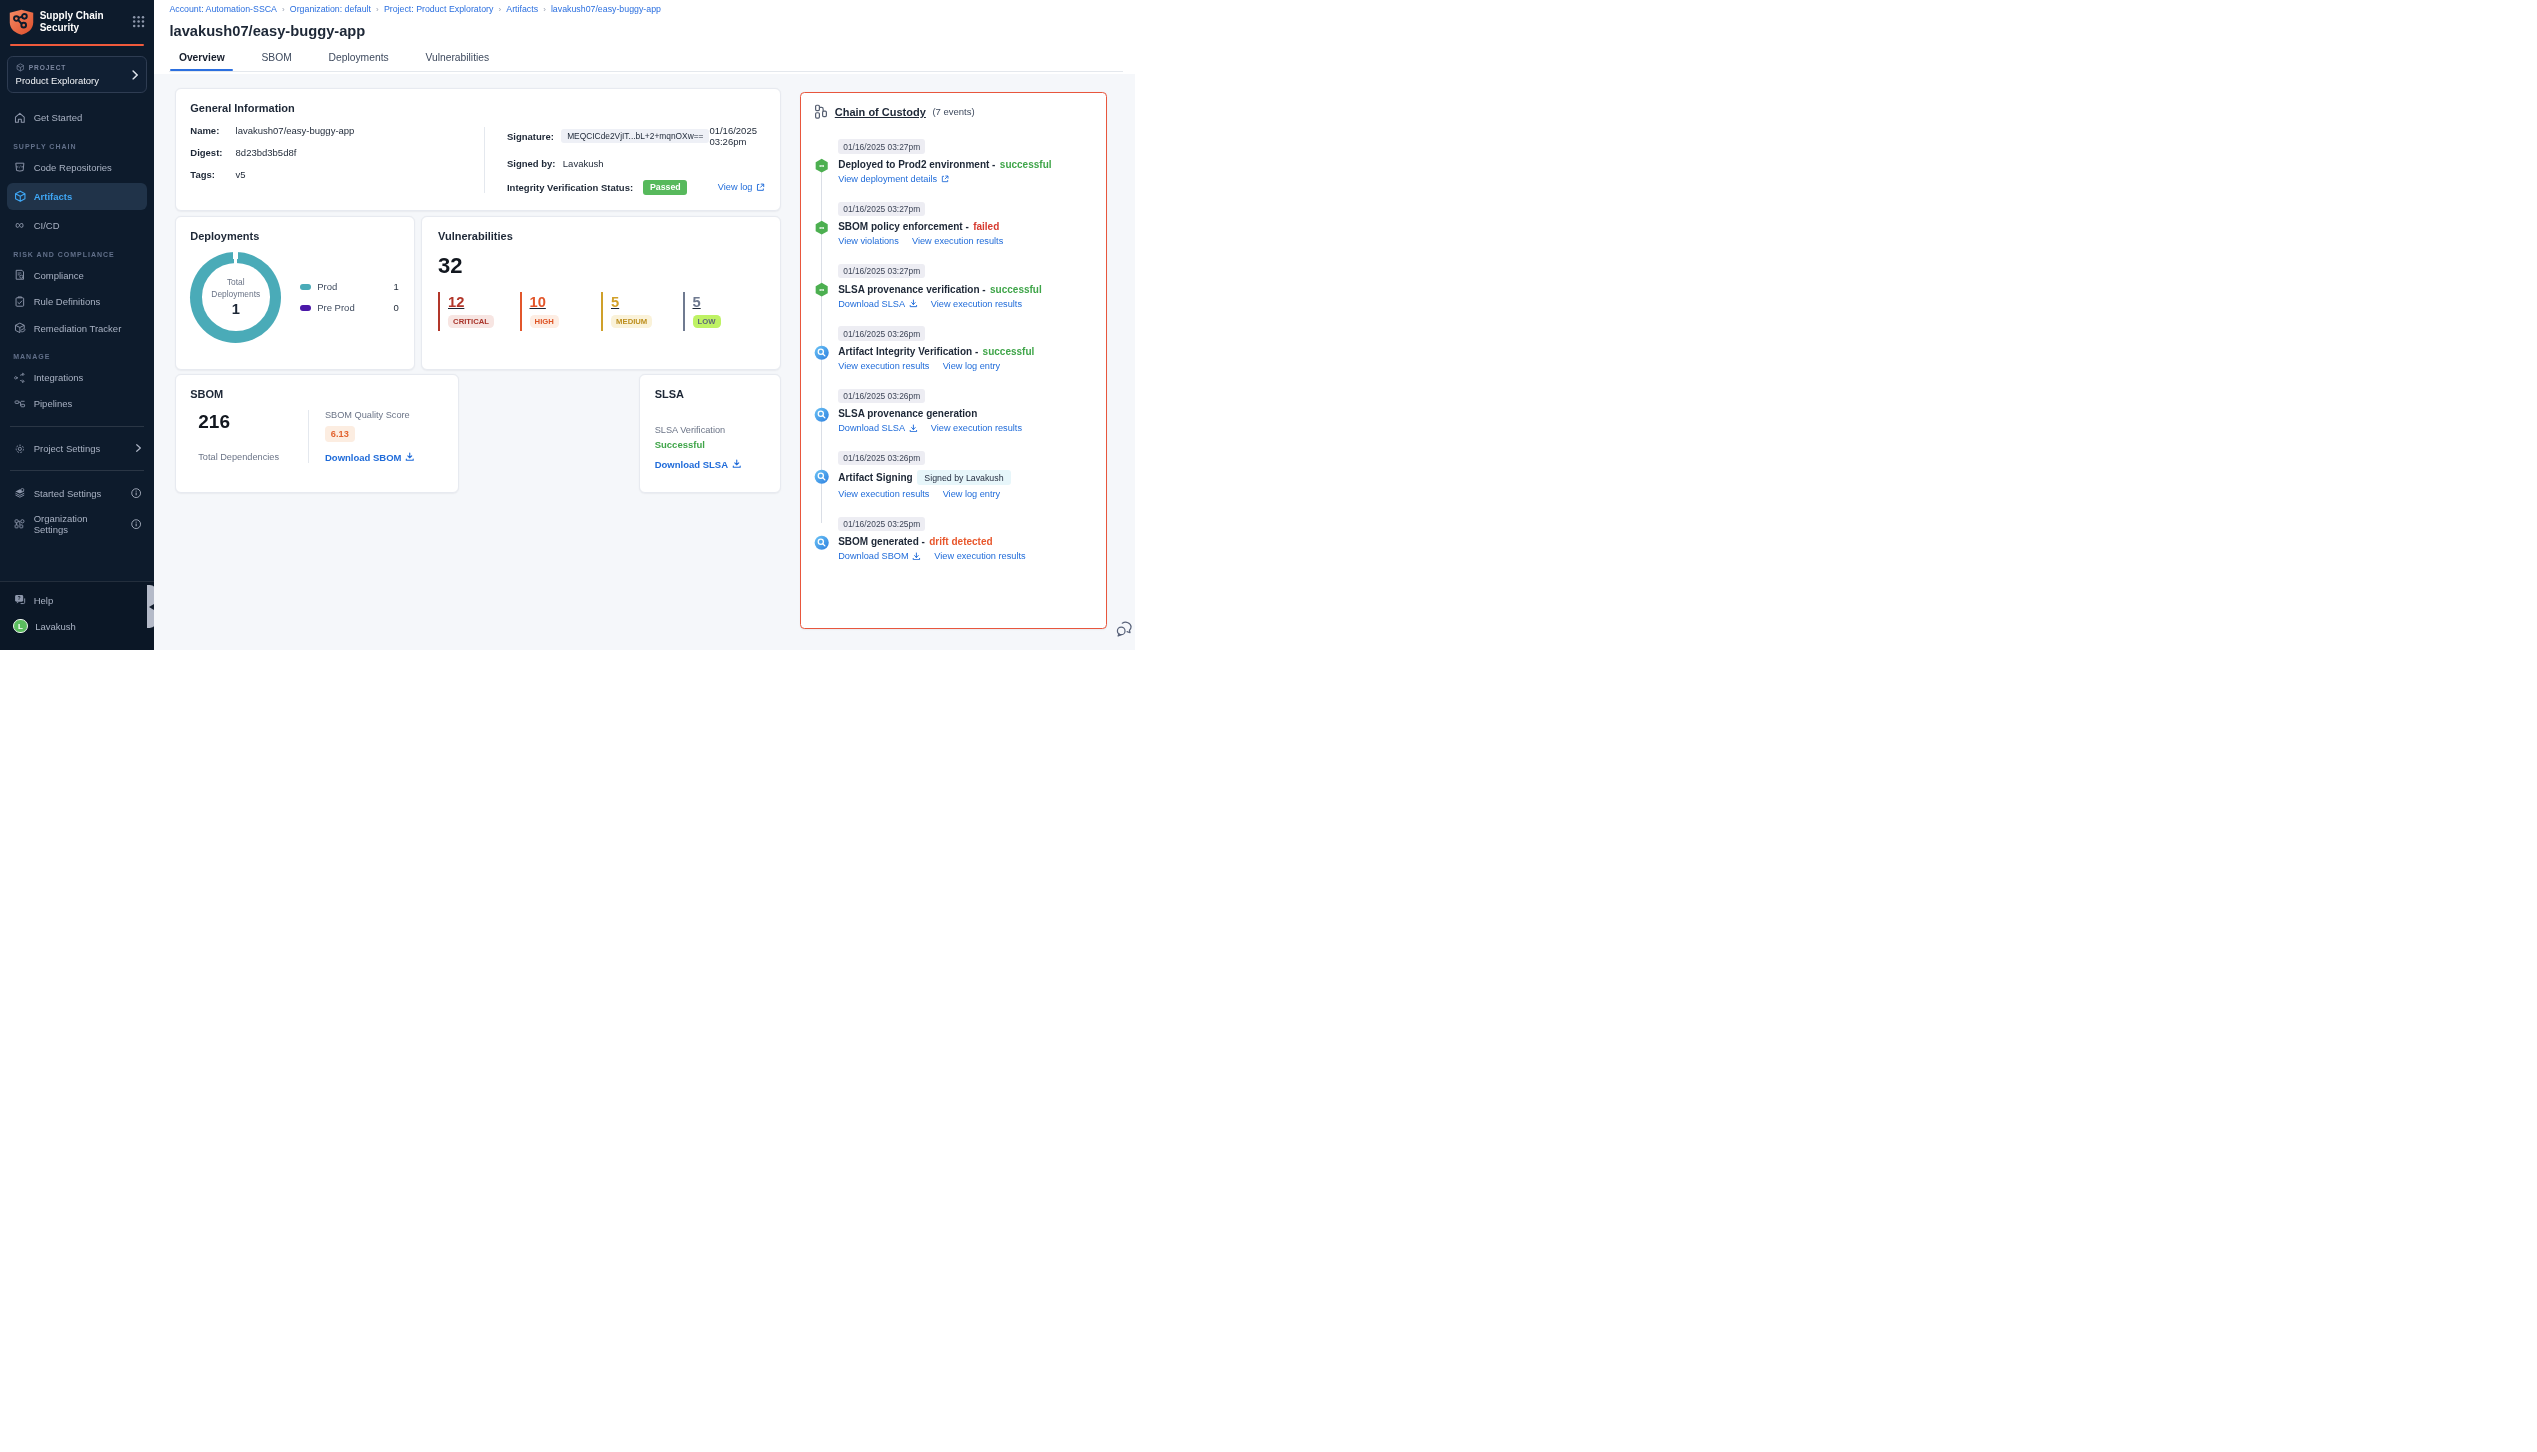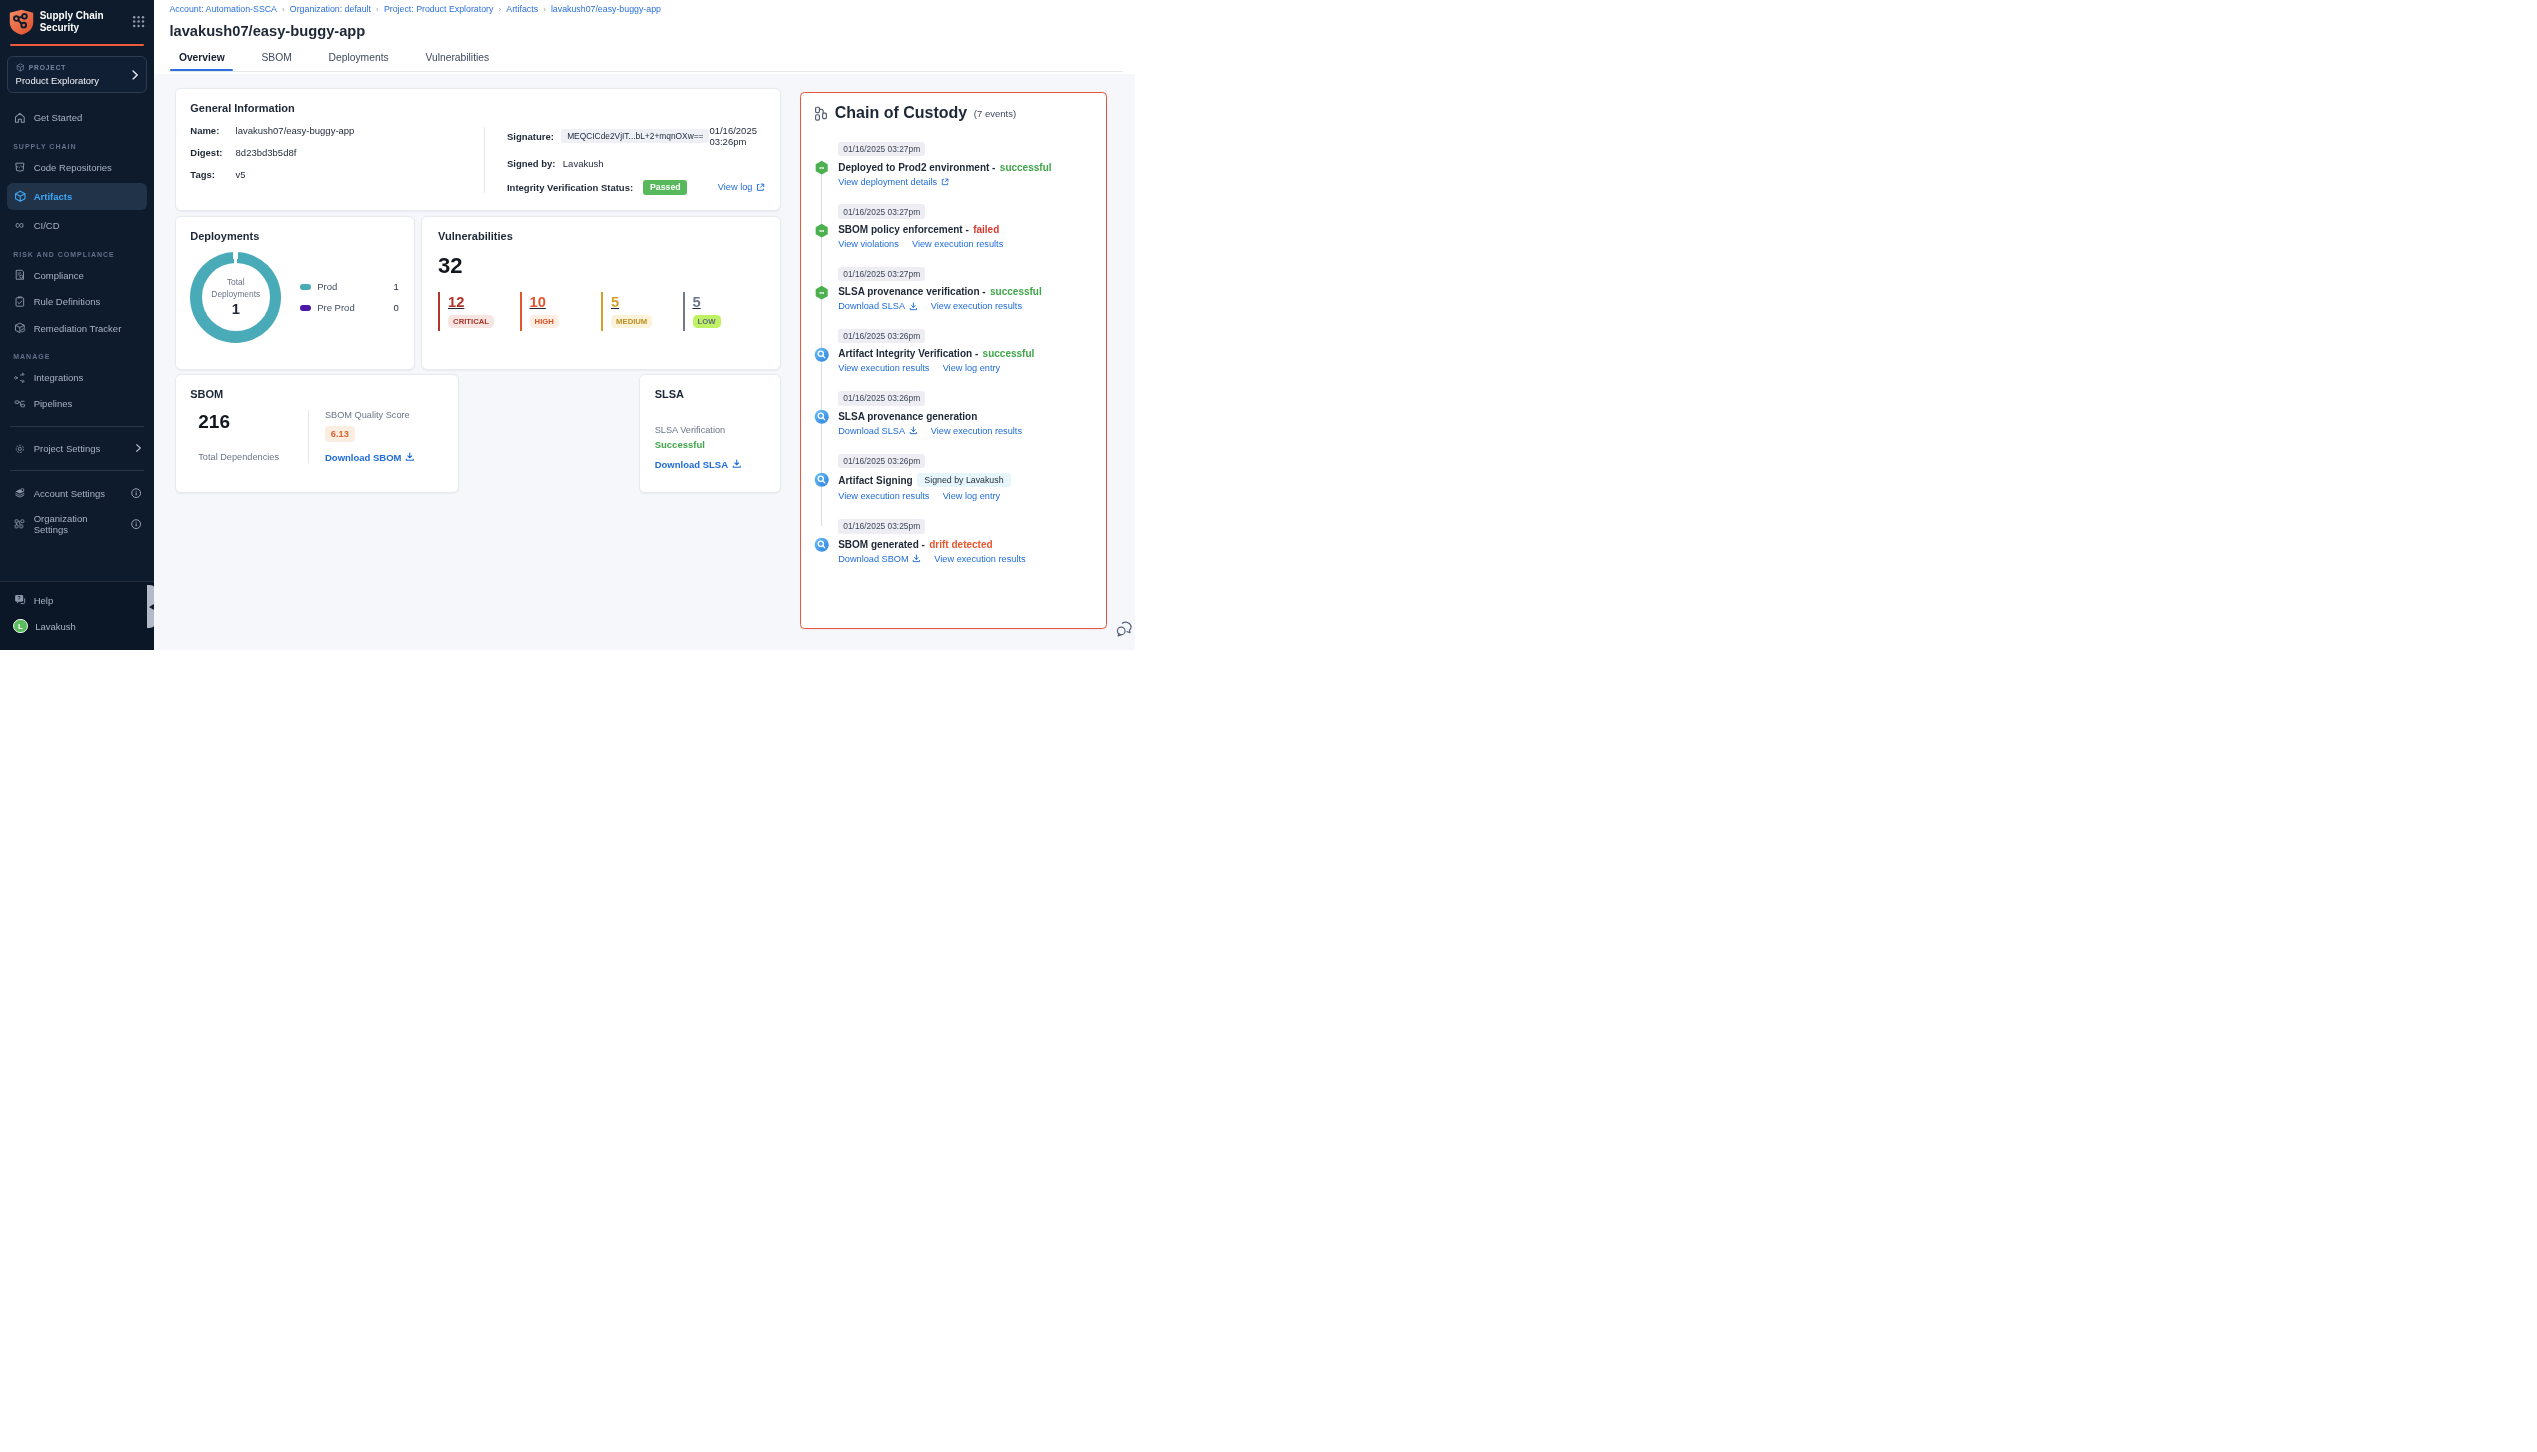--- a/index.html
+++ b/index.html
@@ -98,21 +98,21 @@
   .viol-row:first-of-type{margin-top:26.4px;}
   .viol-row a{font-size:9.2px;}
   
   .slsa{left:485px;top:300px;width:142px;height:119px;padding:12.5px 14.7px;}
   .slsa .vl{font-size:9.2px;color:#6B7487;margin-top:25px;}
   .slsa .ok{font-size:9.5px;font-weight:700;color:#3FA549;margin-top:4.4px;}
   .slsa .dl{margin-top:8.8px;font-size:9.5px;font-weight:700;}
   
   .coc{left:646px;top:17.6px;width:307px;height:537px;border:1.5px solid #E8563D;border-radius:4.4px;padding:11.7px 13.2px;overflow:hidden;}
   .coc-head{display:flex;align-items:center;gap:6.6px;}
-  .coc-head .t{font-size:16px;font-weight:700;color:#1D2736;}
+  .coc-head .t{font-size:11px;font-weight:700;color:#1D2736;text-decoration:underline;}
   .coc-head .c{font-size:9.5px;color:#3E4A5E;}
   .events{position:relative;margin-top:19px;}
   .events::before{content:"";position:absolute;left:7.3px;top:22px;bottom:38px;width:0.7px;background:#DADEE6;}
   .ev{position:relative;padding-left:24px;margin-bottom:17px;}
   .ev .ts{display:inline-block;background:#EDEDF3;color:#3E4658;font-size:8.4px;padding:2.2px 5.1px;border-radius:2.9px;}
   .ev .ttl{display:flex;align-items:center;gap:4.4px;margin-top:5.1px;font-size:10px;font-weight:700;color:#1D2736;}
   .ev .st{font-weight:700;}
   .st.ok{color:#3FA549;} .st.bad{color:#D63A2F;} .st.warn{color:#E8572C;}
   .ev .ev-ico{position:absolute;left:0;top:19px;width:15.4px;height:15.4px;z-index:1;}
   .ev .links{display:flex;gap:13.2px;margin-top:4px;}
@@ -295,21 +295,21 @@
     <div class="nav-div"></div>
 
     <div class="nav-item">
       <span class="ico">
         <svg width="11.7" height="11.7" viewBox="0 0 16 16">
             <path d="M2 8.5 8 11.5 14 8.5 M2 11 8 14 14 11" fill="none" stroke="#8D97AB" stroke-width="1.2" stroke-linejoin="round"></path>
             <path d="M2 6 8 9 14 6 8 3 Z" fill="#8D97AB"></path>
             <circle cx="11.5" cy="4" r="2" fill="#0D1B2C" stroke="#8D97AB" stroke-width="1.1"></circle>
           </svg>
       </span>
-      <span>Account Settings</span>
+      <span>Started Settings</span>
       <span class="trail">
         <svg width="10.3" height="10.3" viewBox="0 0 14 14">
             <circle cx="7" cy="7" r="6" fill="none" stroke="#AEB6C6" stroke-width="1.2"></circle>
             <path d="M7 6.2 V10" stroke="#AEB6C6" stroke-width="1.3"></path>
             <circle cx="7" cy="4.2" r="0.8" fill="#AEB6C6"></circle>
           </svg>
       </span>
     </div>
 
     <div class="nav-item">

